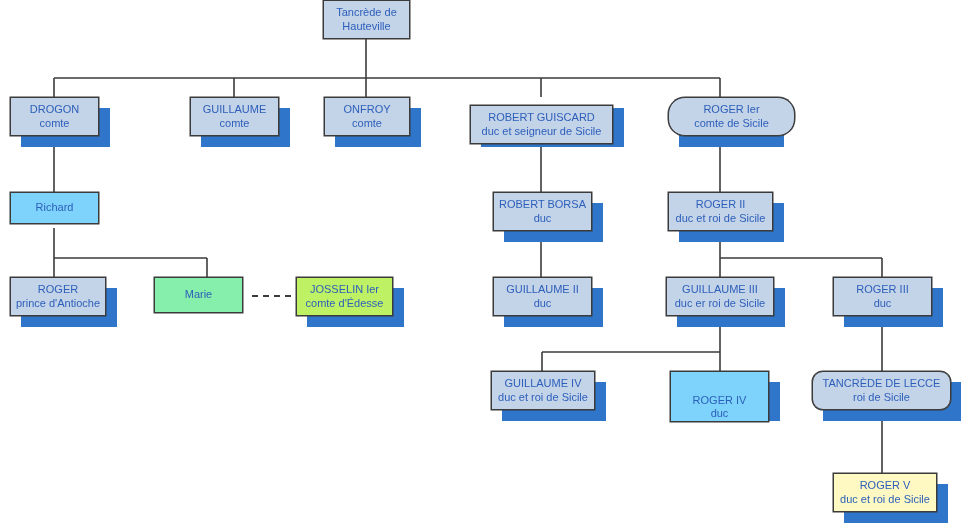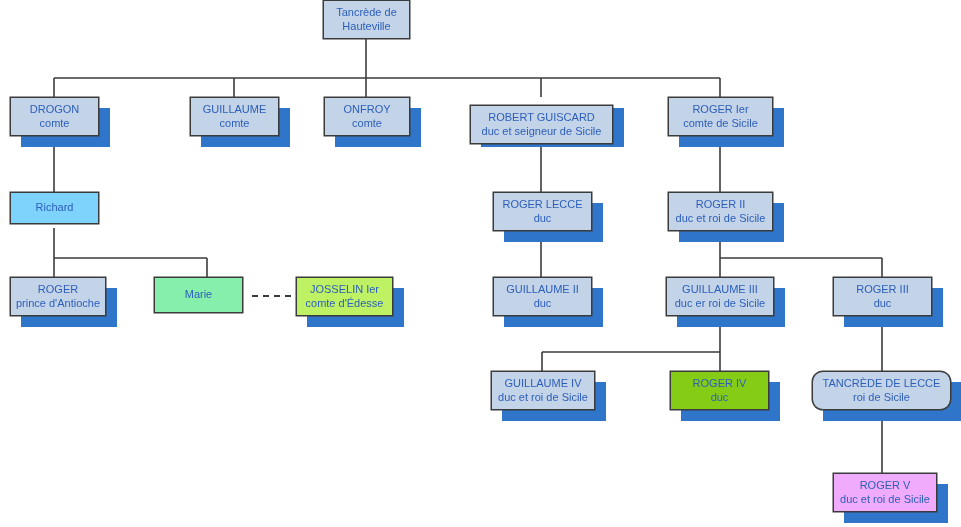--- a/index.html
+++ b/index.html
@@ -120,29 +120,29 @@
         <span class="l2">comte</span>
       </div>
       <div class="node" style="left: 324px; top: 97px; width: 86px; height: 39px; background: rgb(195, 211, 232); border-color: rgb(59, 59, 59); color: rgb(45, 95, 186);">
         <span class="l1">ONFROY</span>
         <span class="l2">comte</span>
       </div>
       <div class="node" style="left: 470px; top: 97px; width: 143px; height: 39px; background: rgb(195, 211, 232); border-color: rgb(59, 59, 59); color: rgb(45, 95, 186); margin-top: 8px;">
         <span class="l1">ROBERT GUISCARD</span>
         <span class="l2">duc et seigneur de Sicile</span>
       </div>
-      <div class="node" style="left: 668px; top: 97px; width: 105px; height: 39px; background: rgb(195, 211, 232); border-color: rgb(59, 59, 59); color: rgb(45, 95, 186);">
+      <div class="node" style="left: 668px; top: 97px; width: 127px; height: 39px; background: rgb(195, 211, 232); border-color: rgb(59, 59, 59); color: rgb(45, 95, 186); border-radius: 17px;">
         <span class="l1">ROGER Ier</span>
         <span class="l2">comte de Sicile</span>
       </div>
       <div class="node" style="left: 10px; top: 192px; width: 89px; height: 32px; background: #7dd3fc; border-color: rgb(59, 59, 59); color: rgb(45, 95, 186);">
         <span class="l1">Richard</span>
       </div>
       <div class="node" style="left: 493px; top: 192px; width: 99px; height: 39px; background: rgb(195, 211, 232); border-color: rgb(59, 59, 59); color: rgb(45, 95, 186);">
-        <span class="l1">ROGER LECCE</span>
+        <span class="l1">ROBERT BORSA</span>
         <span class="l2">duc</span>
       </div>
       <div class="node" style="left: 668px; top: 192px; width: 105px; height: 39px; background: rgb(195, 211, 232); border-color: rgb(59, 59, 59); color: rgb(45, 95, 186);">
         <span class="l1">ROGER II</span>
         <span class="l2">duc et roi de Sicile</span>
       </div>
       <div class="node" style="left: 10px; top: 277px; width: 96px; height: 39px; background: rgb(195, 211, 232); border-color: rgb(59, 59, 59); color: rgb(45, 95, 186);">
         <span class="l1">ROGER</span>
         <span class="l2">prince d'Antioche</span>
       </div>
@@ -162,26 +162,26 @@
         <span class="l2">duc er roi de Sicile</span>
       </div>
       <div class="node" style="left: 833px; top: 277px; width: 99px; height: 39px; background: rgb(195, 211, 232); border-color: rgb(59, 59, 59); color: rgb(45, 95, 186);">
         <span class="l1">ROGER III</span>
         <span class="l2">duc</span>
       </div>
       <div class="node" style="left: 491px; top: 371px; width: 104px; height: 39px; background: rgb(195, 211, 232); border-color: rgb(59, 59, 59); color: rgb(45, 95, 186);">
         <span class="l1">GUILLAUME IV</span>
         <span class="l2">duc et roi de Sicile</span>
       </div>
-      <div class="node" style="left: 670px; top: 371px; width: 99px; height: 39px; background: #84cc16; border-color: rgb(59, 59, 59); color: rgb(45, 95, 186);">
+      <div class="node" style="left: 670px; top: 371px; width: 99px; height: 51px; background: #7dd3fc; border-color: rgb(59, 59, 59); color: rgb(45, 95, 186); justify-content: flex-end;">
         <span class="l1">ROGER IV</span>
         <span class="l2">duc</span>
       </div>
       <div class="node" style="left: 812px; top: 371px; width: 139px; height: 39px; background: rgb(195, 211, 232); border-color: rgb(59, 59, 59); color: rgb(45, 95, 186); border-radius: 11px;">
         <span class="l1">TANCRÈDE DE LECCE</span>
         <span class="l2">roi de Sicile</span>
       </div>
-      <div class="node" style="left: 833px; top: 473px; width: 104px; height: 39px; background: #f0abfc; border-color: rgb(59, 59, 59); color: rgb(45, 95, 186);">
+      <div class="node" style="left: 833px; top: 473px; width: 104px; height: 39px; background: #fef9c3; border-color: rgb(59, 59, 59); color: rgb(45, 95, 186);">
         <span class="l1">ROGER V</span>
         <span class="l2">duc et roi de Sicile</span>
       </div>
     </div>
 </div>
 
 </body></html>

